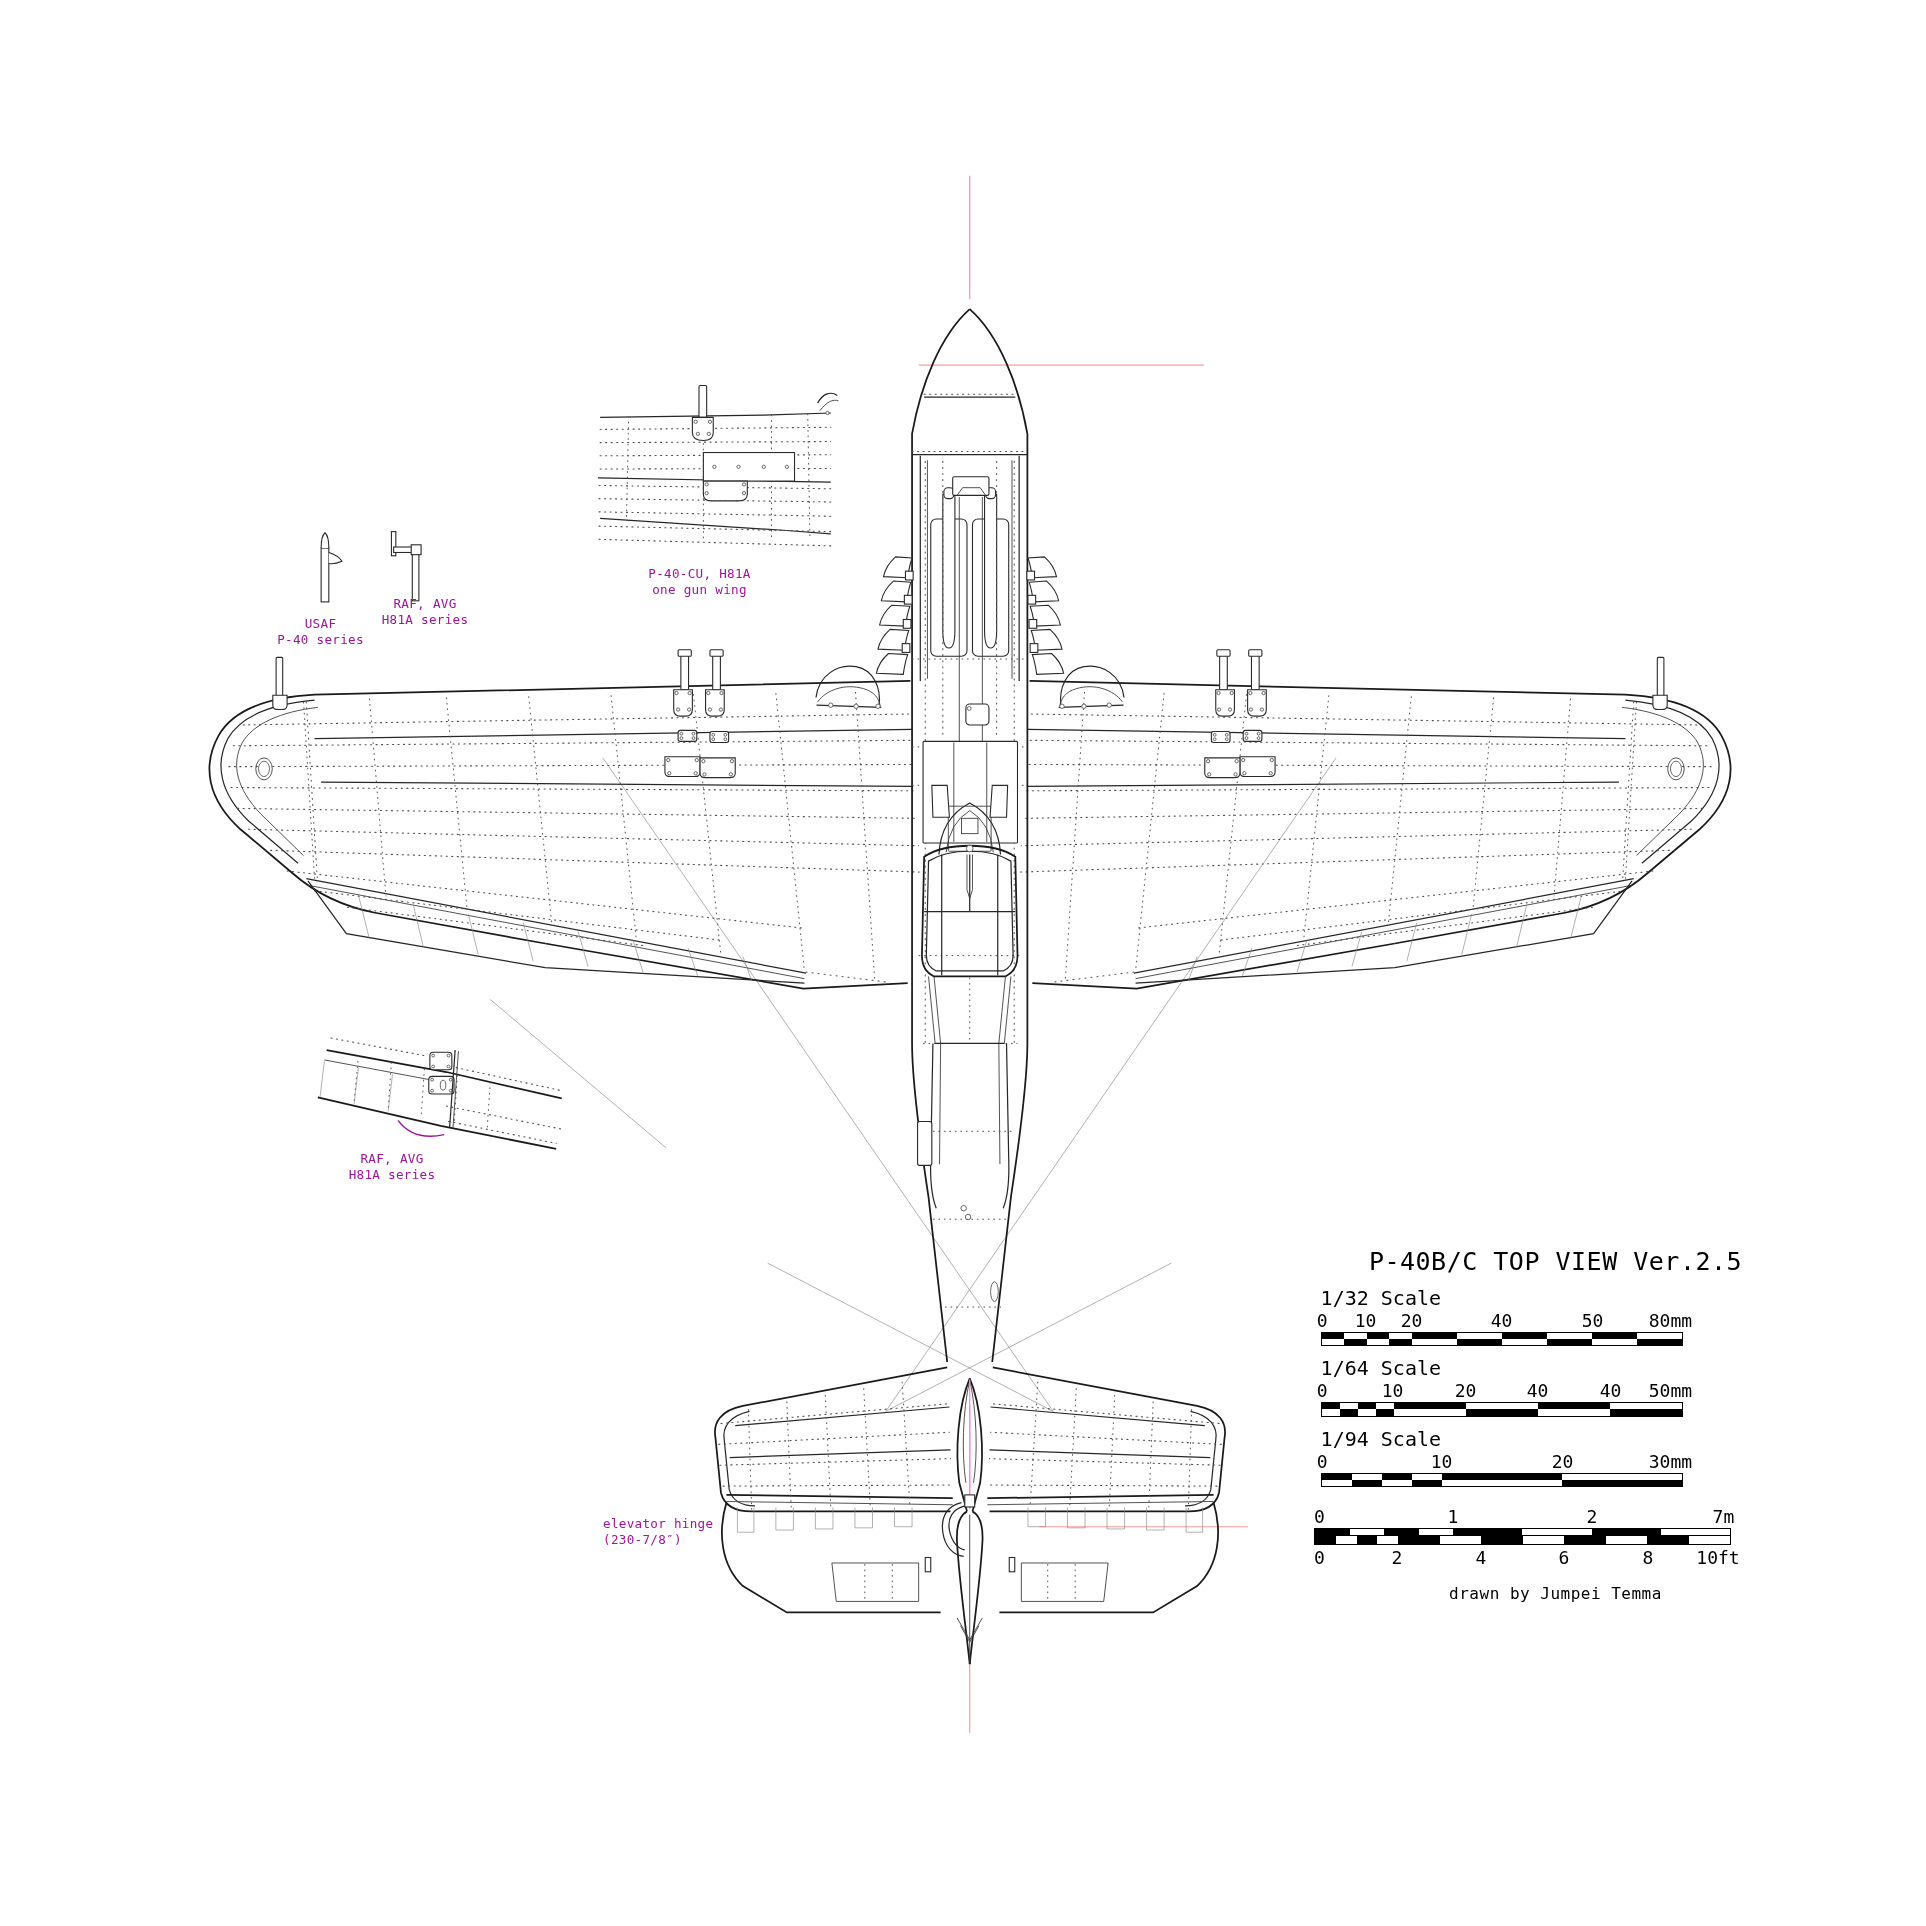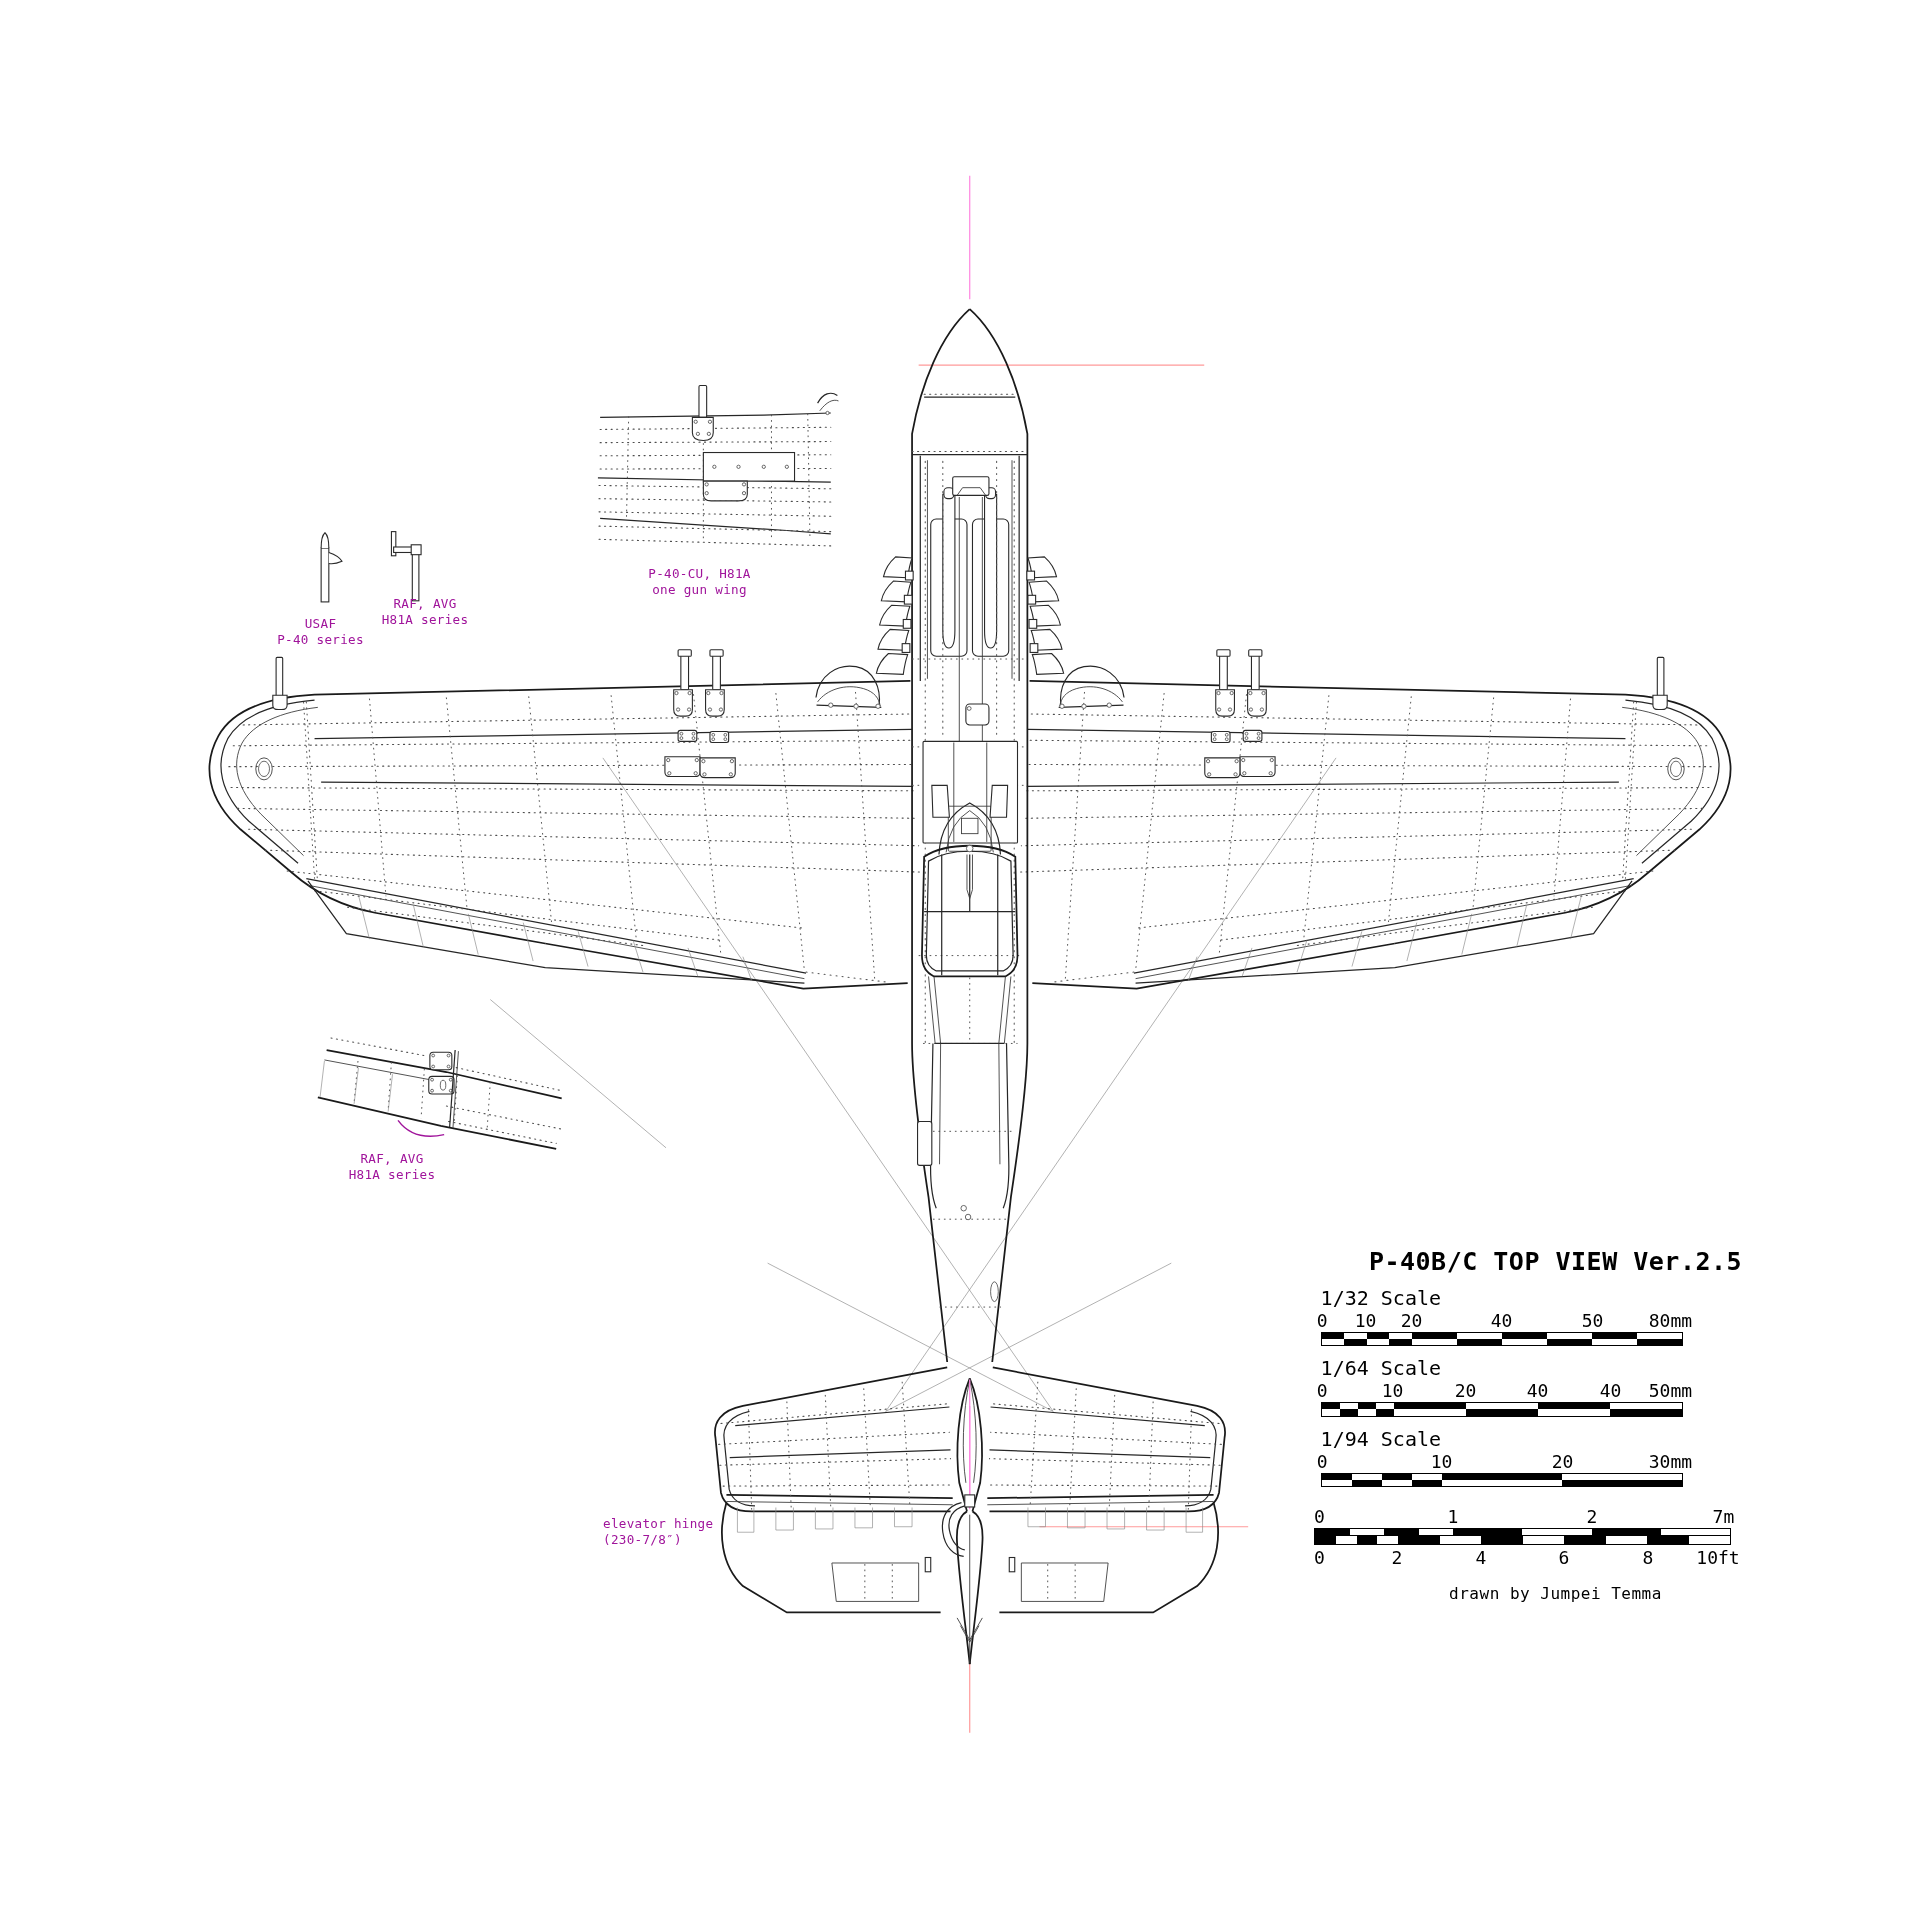--- a/index.html
+++ b/index.html
@@ -19,21 +19,21 @@
     position:absolute;
     left:1307px; top:1247px;
     width:483px; height:373px;
     color:#000;
   }
   .tb-title{
     font-size:25px;
     letter-spacing:0.5px;
     text-align:center;
     white-space:nowrap;
-    font-weight:700;
+    font-weight:400;
   }
   .scalegroup{margin-top:10px;}
   .scale-name{
     font-size:20px;
     text-align:left;
     letter-spacing:0px;
   }
   .tickrow{position:relative;height:22px;font-size:18px;}
   .tickrow span{position:absolute;top:0;transform:translateX(-50%);white-space:nowrap;}
   .tickrow span.endlab{transform:translateX(-78%);}

